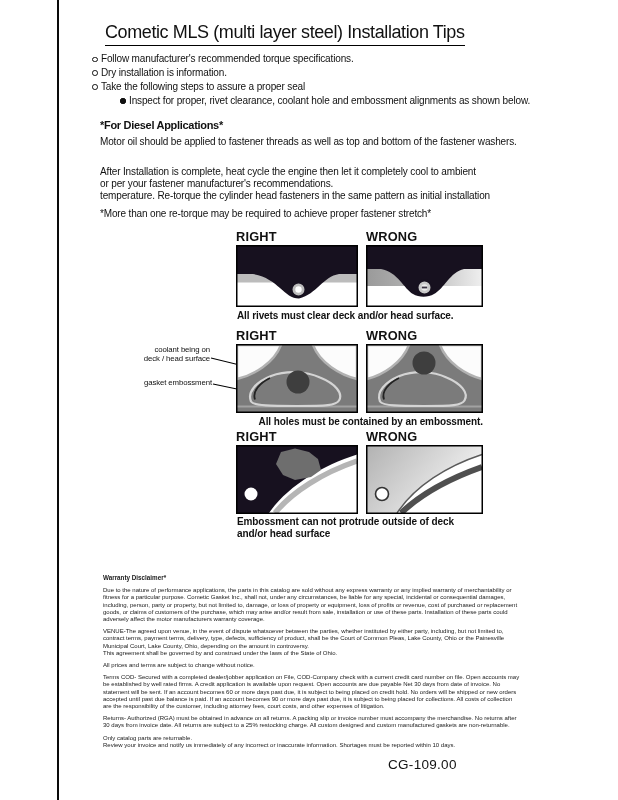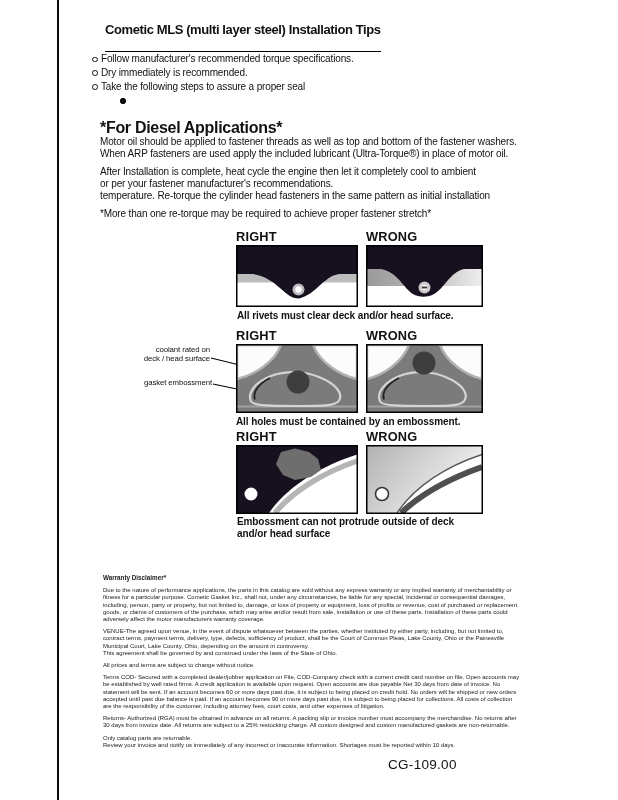--- a/index.html
+++ b/index.html
@@ -1,35 +1,35 @@
 <!DOCTYPE html>
 <html><head>
 <meta charset="utf-8">
 <style>
   html,body{margin:0;padding:0;background:#ffffff;}
   .page{position:relative;width:618px;height:800px;background:#ffffff;overflow:hidden;
         font-family:"Liberation Sans", sans-serif;color:#111;}
   .page-edge{position:absolute;left:57px;top:0;width:2px;height:800px;background:#0a0a0a;}
-  .title{position:absolute;left:105px;top:22px;font-size:13px;font-weight:bold;letter-spacing:-0.4px;
-         border-bottom:1.6px solid #000;padding-bottom:14px;display:inline-block;}
+  .title{position:absolute;left:105px;top:22px;font-size:18px;font-weight:normal;letter-spacing:-0.4px;
+         border-bottom:1.6px solid #000;padding-bottom:2px;display:inline-block;}
   .bullets{position:absolute;left:92px;top:52px;font-size:10px;line-height:13.9px;letter-spacing:-0.15px;}
   .b{position:relative;padding-left:9px;white-space:nowrap;}
   .b .mark{position:absolute;left:0;top:4.5px;width:3.6px;height:3.6px;border:0.9px solid #111;border-radius:50%;display:inline-block;}
   .b.sub{margin-left:28px;}
   .b.sub .mark{background:#111;border-color:#111;}
-  .diesel-h{position:absolute;left:100px;top:119px;font-size:16px;font-weight:bold;letter-spacing:-0.3px;}
+  .diesel-h{position:absolute;left:100px;top:119px;font-size:11px;font-weight:bold;letter-spacing:-0.3px;}
   .para{position:absolute;left:100px;font-size:10px;line-height:12px;letter-spacing:-0.15px;white-space:nowrap;}
   .p1{top:136px;} .p2{top:166px;} .p3{top:208px;}
   .dlabel{position:absolute;font-size:12.8px;font-weight:bold;letter-spacing:0.2px;}
   .col-l{left:236px;width:122px;} .col-r{left:366px;width:117px;}
   .r1{top:229px;} .r2{top:328px;} .r3{top:429px;}
   .dbox{position:absolute;display:block;}
   .caption{position:absolute;font-size:10px;font-weight:bold;letter-spacing:-0.1px;line-height:11.8px;}
   .cap1{left:237px;top:310px;}
-  .cap2{left:236px;top:416px;width:247px;text-align:left;}
+  .cap2{left:236px;top:416px;width:247px;text-align:right;}
   .cap3{left:237px;top:516px;}
   .ann{position:absolute;font-size:7.8px;line-height:8.8px;text-align:right;letter-spacing:-0.1px;}
   .ann1{left:98px;top:346px;width:112px;}
   .ann2{left:98px;top:379px;width:114px;}
   .pointer-svg{position:absolute;left:203px;top:350px;}
   .disclaimer{position:absolute;left:103px;top:574px;width:494px;font-size:6px;line-height:7.2px;color:#1a1a1a;}
   .disclaimer .dh{font-size:6.3px;font-weight:bold;margin-bottom:6px;}
   .disclaimer .dp{margin-bottom:5px;}
   .disclaimer .dp div{white-space:nowrap;}
   .code{position:absolute;left:388px;top:757px;font-size:13.5px;letter-spacing:0.3px;}
@@ -38,30 +38,29 @@
 <body>
 
 <div class="page">
 
   <div class="page-edge"></div>
 
   <div class="title">Cometic MLS (multi layer steel) Installation Tips</div>
 
   <div class="bullets">
     <div class="b"><span class="mark"></span><span>Follow manufacturer's recommended torque specifications.</span></div>
-    <div class="b"><span class="mark"></span><span>Dry immediately is recommended.</span></div>
+    <div class="b"><span class="mark"></span><span>Dry installation is information.</span></div>
     <div class="b"><span class="mark"></span><span>Take the following steps to assure a proper seal</span></div>
     <div class="b sub"><span class="mark"></span></div>
-    <div class="b sub"><span class="mark"></span></div>
+    <div class="b sub"><span class="mark"></span><span>Inspect for proper, rivet clearance, coolant hole and embossment alignments as shown below.</span></div>
   </div>
 
   <div class="diesel-h">*For Diesel Applications*</div>
   <div class="para p1">
       <div>Motor oil should be applied to fastener threads as well as top and bottom of the fastener washers.</div>
-      <div>When ARP fasteners are used apply the included lubricant (Ultra-Torque®) in place of motor oil.</div>
     </div>
   <div class="para p2">
       <div>After Installation is complete, heat cycle the engine then let it completely cool to ambient</div>
       <div>or per your fastener manufacturer's recommendations.</div>
       <div>temperature. Re-torque the cylinder head fasteners in the same pattern as initial installation</div>
     </div>
   <div class="para p3">
       <div>*More than one re-torque may be required to achieve proper fastener stretch*</div>
     </div>
 
@@ -93,21 +92,21 @@
     <rect x="55.8" y="41.6" width="5.4" height="1.8" fill="#3a3442"></rect>
     <rect x="0.75" y="0.75" width="115.5" height="60.5" fill="none" stroke="#000" stroke-width="1.5"></rect>
   </svg>
 
   <div class="caption cap1">All rivets must clear deck and/or head surface.</div>
 
   <div class="dlabel col-l r2">RIGHT</div>
   <div class="dlabel col-r r2">WRONG</div>
 
   <div class="ann ann1">
-      <div>coolant rated on</div>
+      <div>coolant being on</div>
       <div>deck / head surface</div>
     </div>
   <div class="ann ann2">gasket embossment</div>
   <svg class="pointer-svg" width="100" height="50">
     <line x1="8" y1="8" x2="94" y2="29" stroke="#000" stroke-width="1.1"></line>
     <line x1="10" y1="34" x2="58" y2="44" stroke="#000" stroke-width="1.1"></line>
   </svg>
 
   <svg class="dbox" style="left:236px;top:344px;" width="122" height="69">
     <rect x="0" y="0" width="122" height="69" fill="#7b7b7b"></rect>

